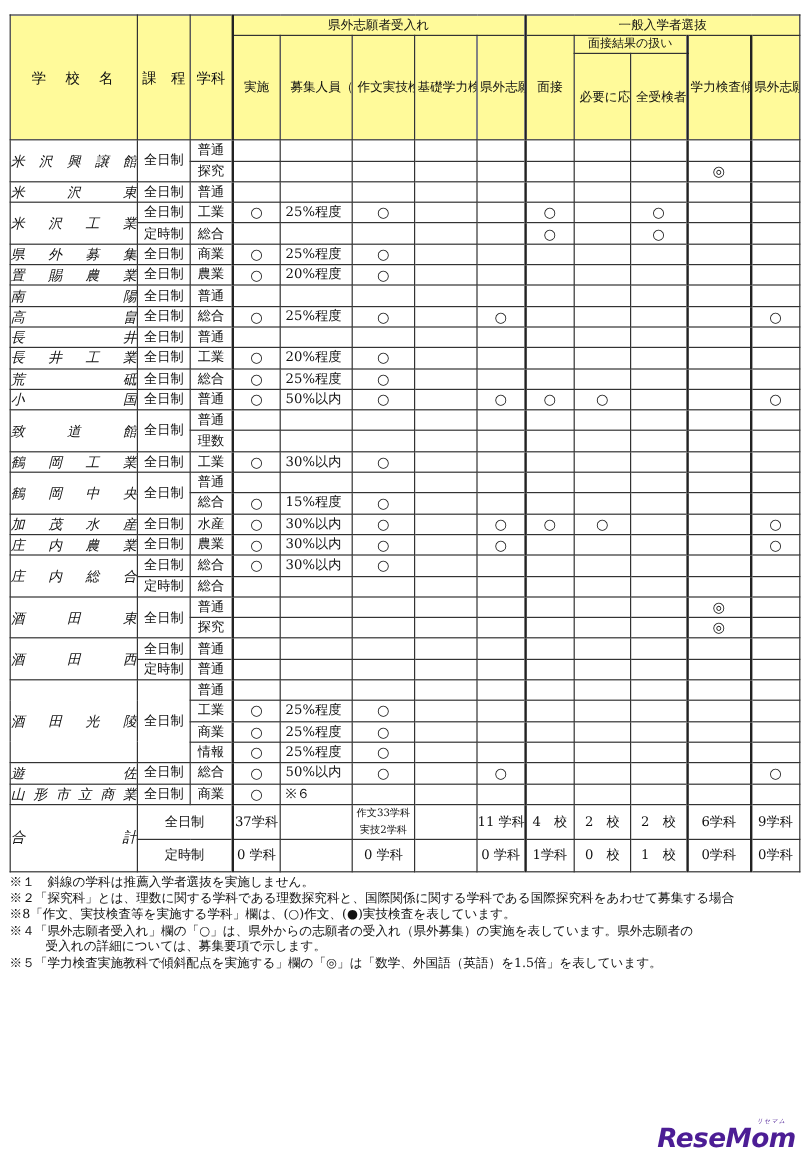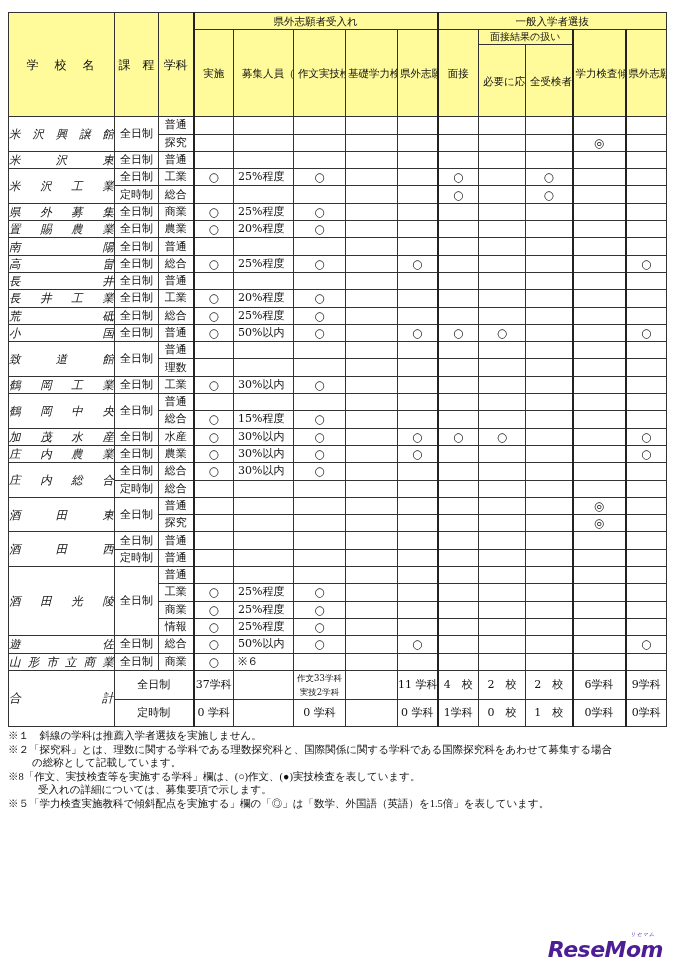--- a/index.html
+++ b/index.html
@@ -12,21 +12,21 @@
   table.main thead th { background: #fffa9a; font-weight: normal; font-family: "DejaVu Sans", sans-serif; font-size: 10.5px; }
   th.hdr-big { height: 24px; font-size: 11.5px; }
   th.wrap { white-space: normal; line-height: 12px; font-size: 10px; }
   td.school { text-align: justify; text-align-last: justify; padding: 0 4px 0 3px; font-size: 11.5px; letter-spacing: 0; font-style: italic; }
   td.course, td.dept { font-size: 11px; }
   td.left { text-align: left; padding-left: 3px; }
   td.right { text-align: right; padding-right: 3px; }
   .thick-l { border-left: 2px solid #222 !important; }
   .mark { font-family: "DejaVu Sans", sans-serif; font-size: 12px; }
   .small { font-size: 8.5px; line-height: 10px; white-space: normal; }
-  .notes { position: absolute; left: 8px; top: 729px; width: 660px; font-size: 10.5px; line-height: 13.6px; font-family: Liberation Serif, serif; }
+  .notes { position: absolute; left: 8px; top: 729px; width: 660px; font-size: 10.5px; line-height: 13.6px; }
   .notes div { white-space: nowrap; }
   .notes .indent { padding-left: 30px; }
   .logo { position: absolute; right: 10px; bottom: 14px; font-family: "DejaVu Sans", sans-serif;
           font-weight: bold; font-size: 22px; color: #4c1d95; letter-spacing: -0.5px; font-style: italic; }
   .logo .kana { position: absolute; top: -6px; right: 8px; font-size: 5px; font-weight: normal; letter-spacing: 1px; }
 </style>
 </head>
 <body>
 
 <table class="main">
@@ -561,22 +561,22 @@
       <td>1　校</td>
       <td class="right thick-l">0学科</td>
       <td class="thick-l">0学科</td>
     </tr>
   </tfoot>
 </table>
 
 <div class="notes">
   <div>※１　斜線の学科は推薦入学者選抜を実施しません。</div>
   <div>※２「探究科」とは、理数に関する学科である理数探究科と、国際関係に関する学科である国際探究科をあわせて募集する場合</div>
-  <div class="indent" style="padding-left:24px;">の総称として記載しています。</div>
   <div>※8「作文、実技検査等を実施する学科」欄は、(○)作文、(●)実技検査を表しています。</div>
+  <div>※４「県外志願者受入れ」欄の「○」は、県外からの志願者の受入れ（県外募集）の実施を表しています。県外志願者の</div>
   <div class="indent">受入れの詳細については、募集要項で示します。</div>
   <div>※５「学力検査実施教科で傾斜配点を実施する」欄の「◎」は「数学、外国語（英語）を1.5倍」を表しています。</div>
 </div>
 
 <div class="logo">
   <span class="kana">リセマム</span>
   <span>ReseMom</span>
 </div>
 
 </body></html>

